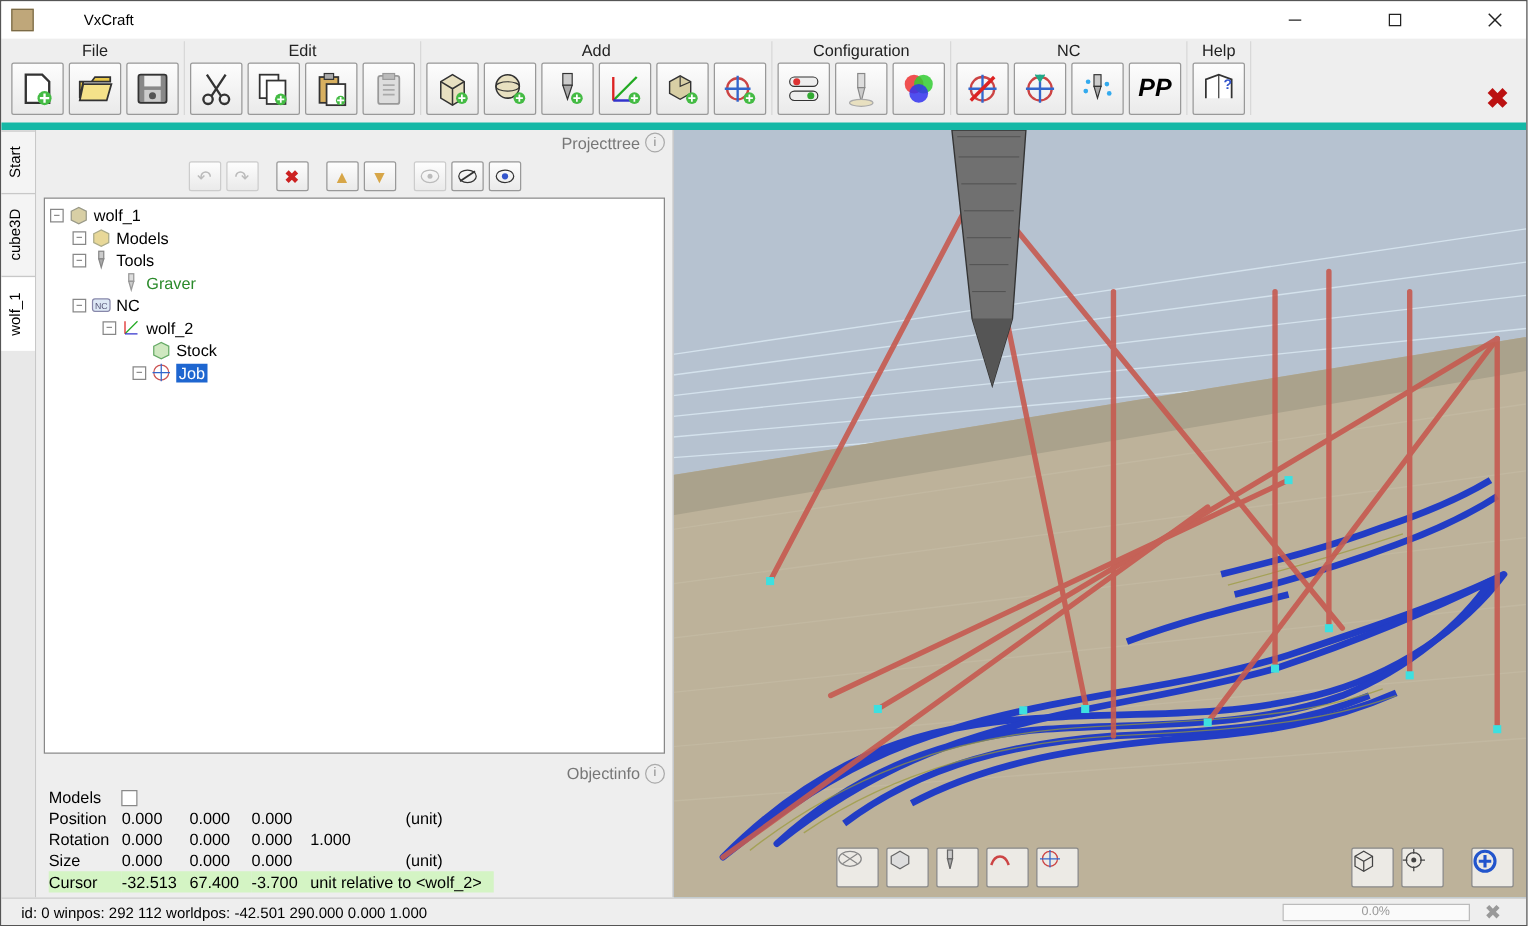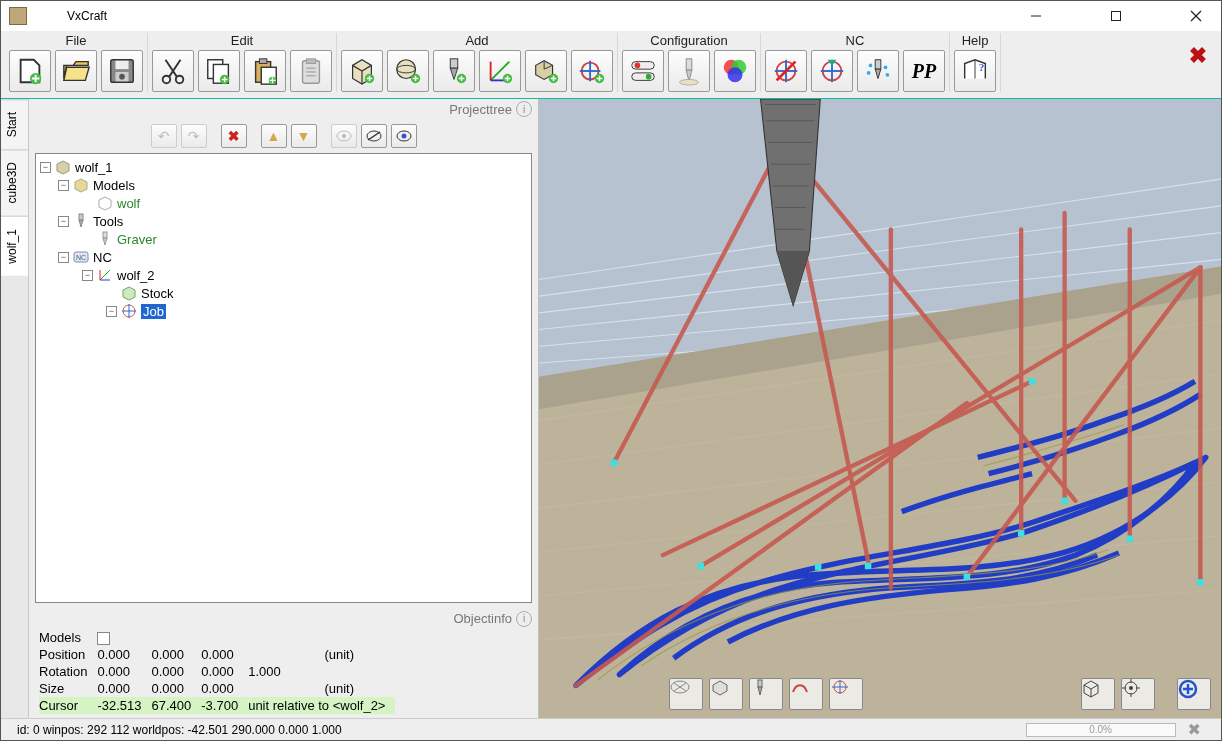--- a/index.html
+++ b/index.html
@@ -30,44 +30,43 @@
   .titlebar .title { flex: 0 0 auto; font-size: 12px; }
   .titlebar .spacer { flex: 1; }
   .titlebar .winbtn {
     width: 46px; height: 30px; display:flex;align-items:center;justify-content:center;
     font-size: 14px; color:#222;
   }
 
   
   .toolbar {
     display: flex;
-    align-items: flex-start;
+    align-items: flex-end;
     padding: 2px 4px 6px 4px;
     background: #eee;
-    border-bottom: 1px solid #14b8a6;
+    border-bottom: 6px solid #14b8a6;
   }
   .tgroup {
     display: flex;
     flex-direction: column;
     align-items: center;
     padding: 0 4px;
     border-right: 1px solid #d8d8d8;
   }
   .tgroup:last-child { border-right: none; }
   .grouplabel {
     font-size: 13px;
     margin-bottom: 2px;
     color: #222;
     text-align:center;
     width:100%;
   }
   .btnrow {
     display: flex;
     gap: 4px;
-    font-family: Liberation Serif, serif;
   }
   .tbtn {
     width: 42px; height: 42px;
     border: 1px solid #999;
     background: linear-gradient(#fdfdfd,#eaeaea);
     display:flex;align-items:center;justify-content:center;
     border-radius: 2px;
     position:relative;
   }
   .tbtn svg { width: 30px; height: 30px; }
@@ -486,29 +485,20 @@
       </div>
 
       <div class="treeitem indent1">
         <span class="exp">−</span>
         <span class="ticon">
             <svg width="16" height="16">
               <path d="M2 5l6-3 6 3v7l-6 3-6-3z" fill="#e8d898" stroke="#aa8"></path>
             </svg>
           </span>
         <span class="tlabel">Models</span>
-      </div>
-      <div class="treeitem indent2 green">
-        <span style="width:11px"></span>
-        <span class="ticon">
-            <svg width="16" height="16">
-              <path d="M2 5l6-3 6 3v7l-6 3-6-3z" fill="#fff" stroke="#aaa"></path>
-            </svg>
-          </span>
-        <span class="tlabel">wolf</span>
       </div>
 
       <div class="treeitem indent1">
         <span class="exp">−</span>
         <span class="ticon">
             <svg width="16" height="16">
               <rect x="6" y="1" width="4" height="6" fill="#ccc" stroke="#888"></rect>
               <path d="M6 7h4l-2 7z" fill="#aaa" stroke="#888"></path>
             </svg>
           </span>

